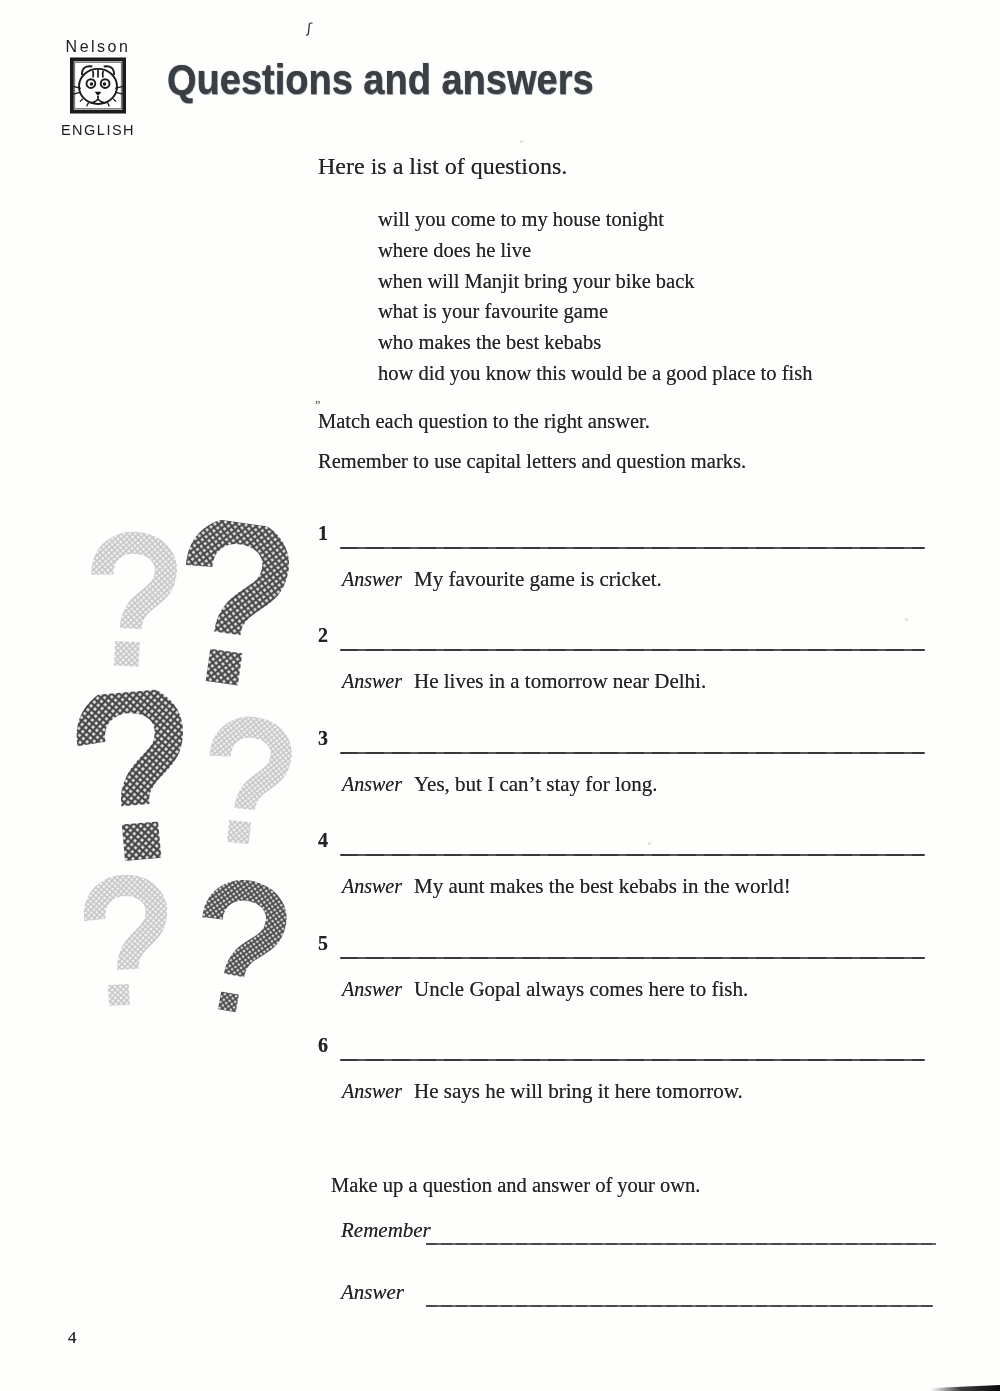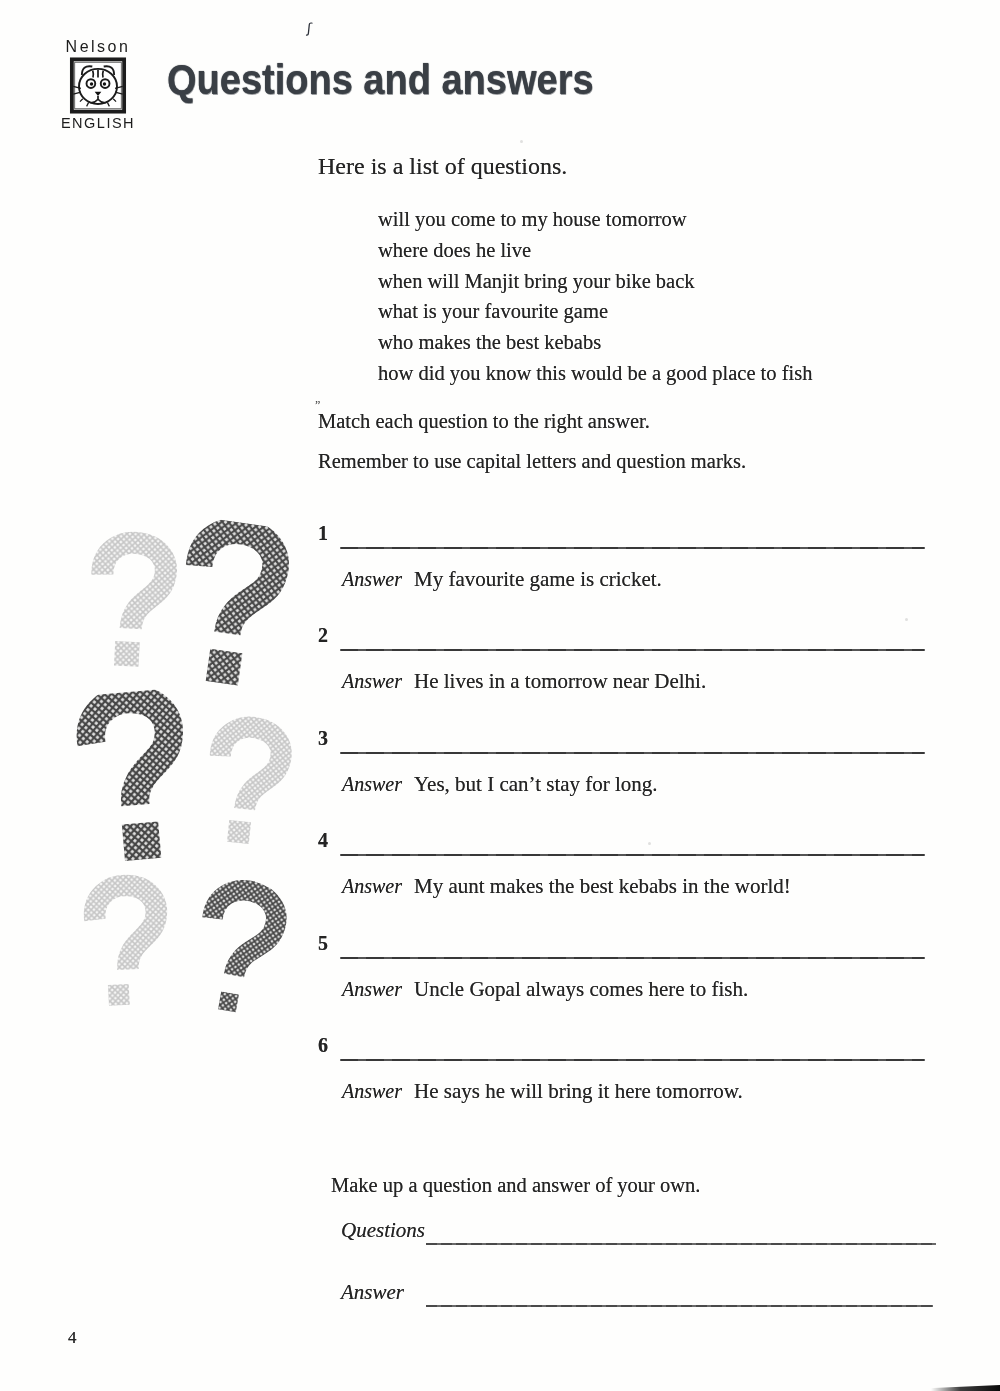--- a/index.html
+++ b/index.html
@@ -17,21 +17,21 @@
 
   
   .logo{left:60px;top:38px;width:76px;text-align:center;}
   .logo .pub{
     font-family:"Liberation Sans", sans-serif;
     font-size:16px;letter-spacing:2.5px;color:#1d1d1d;font-weight:500;
   }
   .logo .box{width:58px;height:57px;margin:1px auto 0 auto;display:block;}
   .logo .series{
     font-family:"Liberation Sans", sans-serif;
-    font-size:14.5px;letter-spacing:1.5px;color:#1d1d1d;margin-top:1px;
+    font-size:14.5px;letter-spacing:1.5px;color:#1d1d1d;margin-top:8px;
   }
   .title{
     left:167px;top:56px;
     font-family:"Liberation Sans", sans-serif;
     font-weight:700;font-size:38px;color:#3a3f45;
     transform:scaleY(1.12);transform-origin:left top;
     letter-spacing:0px;
     text-shadow:0 0 1px rgba(58,63,69,.85), .6px .6px 0 rgba(58,63,69,.45);
     white-space:nowrap;
   }
@@ -131,21 +131,21 @@
 
       <path d="M14 44 l-3 3 M20 48 l-2 4 M46 44 l3 3 M40 48 l2 4" stroke="#1b1b1b" stroke-width="1.3"></path>
     </svg>
     <div class="series">ENGLISH</div>
   </div>
 
   <h1 class="abs title" style="margin:0;">Questions and answers</h1>
 
   <p class="abs intro soft" style="margin:0;">Here is a list of questions.</p>
   <div class="abs qlist soft">
-    <div>will you come to my house tomorrow</div>
+    <div>will you come to my house tonight</div>
     <div>where does he live</div>
     <div>when will Manjit bring your bike back</div>
     <div>what is your favourite game</div>
     <div>who makes the best kebabs</div>
     <div>how did you know this would be a good place to fish</div>
   </div>
 
   <p class="abs instr1 soft" style="margin:0;">Match each question to the right answer.</p>
   <p class="abs instr2 soft" style="margin:0;">Remember to use capital letters and question marks.</p>
 
@@ -211,20 +211,20 @@
   </div>
   <div class="abs item" style="top:1034px;">
     <span class="num soft">6</span>
     <div class="rule"></div>
     <div class="ansrow soft">
       <span class="lbl">Answer</span><span class="txt">He says he will bring it here tomorrow.</span>
     </div>
   </div>
 
   <p class="abs makeup soft" style="margin:18px;">Make up a question and answer of your own.</p>
-  <span class="abs qa-label q-lab soft">Questions</span>
+  <span class="abs qa-label q-lab soft">Remember</span>
   <div class="wline q-line"></div>
   <span class="abs qa-label a-lab soft">Answer</span>
   <div class="wline a-line"></div>
 
   <span class="abs pagenum soft">4</span>
 
 </div>
 
 </body></html>

